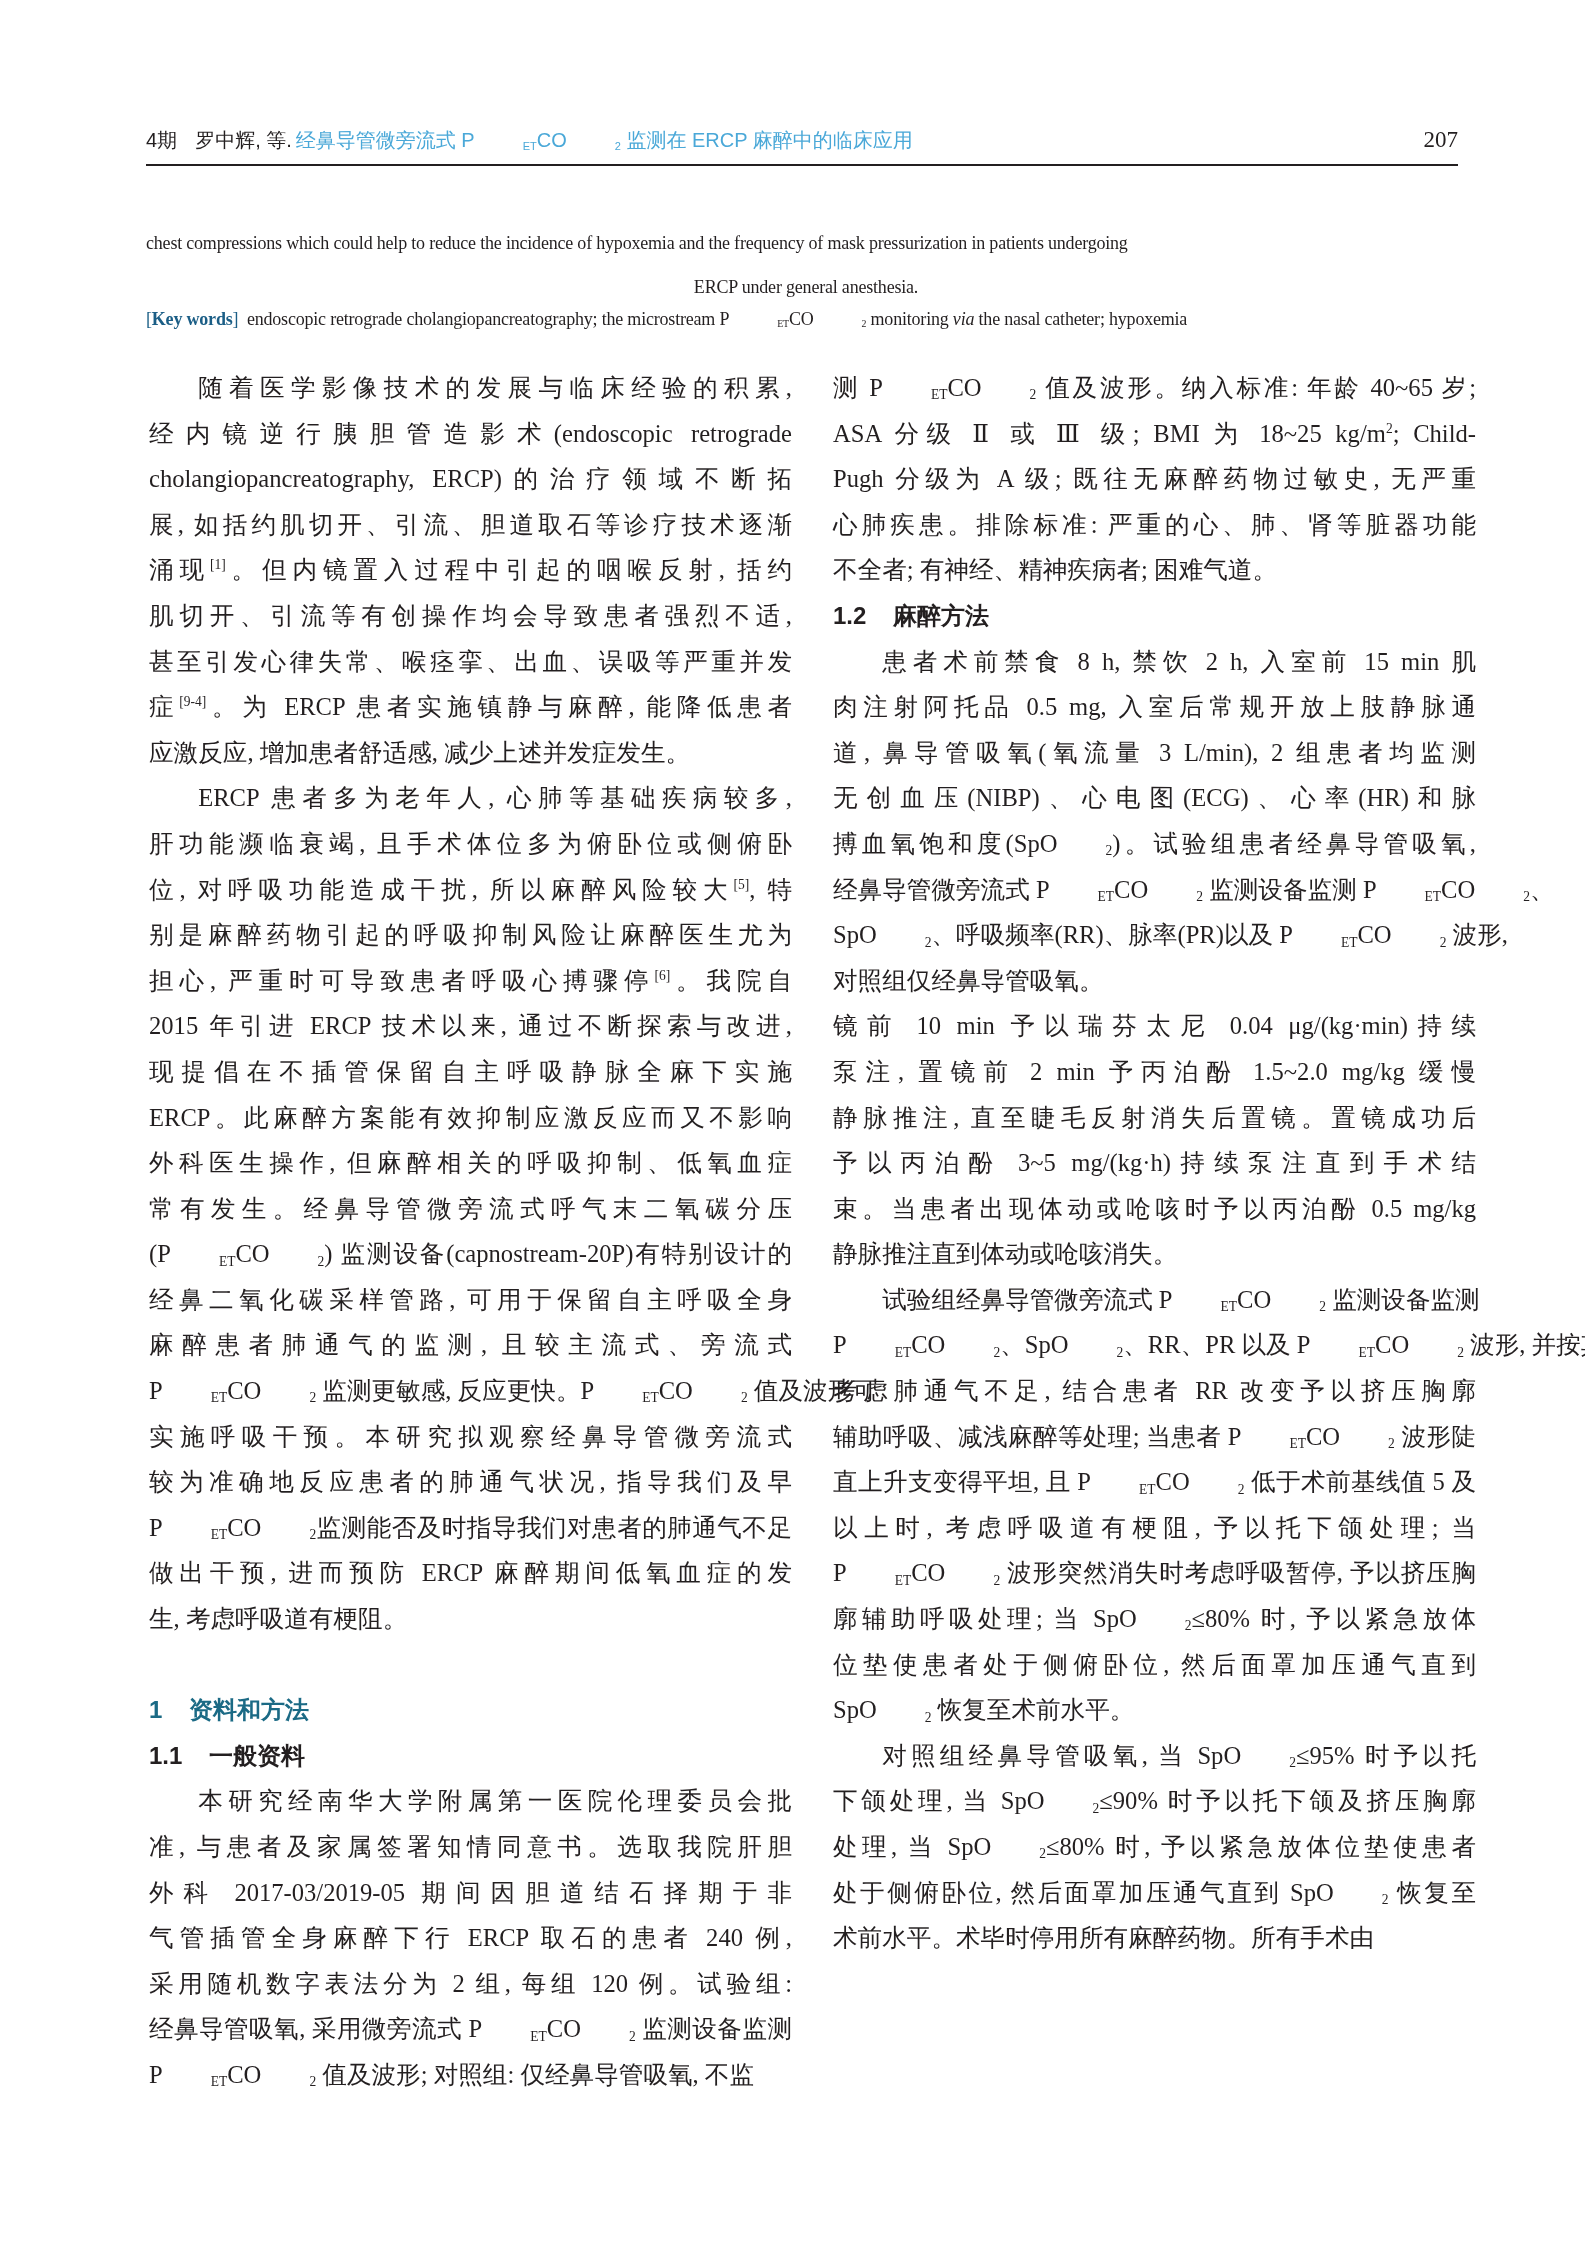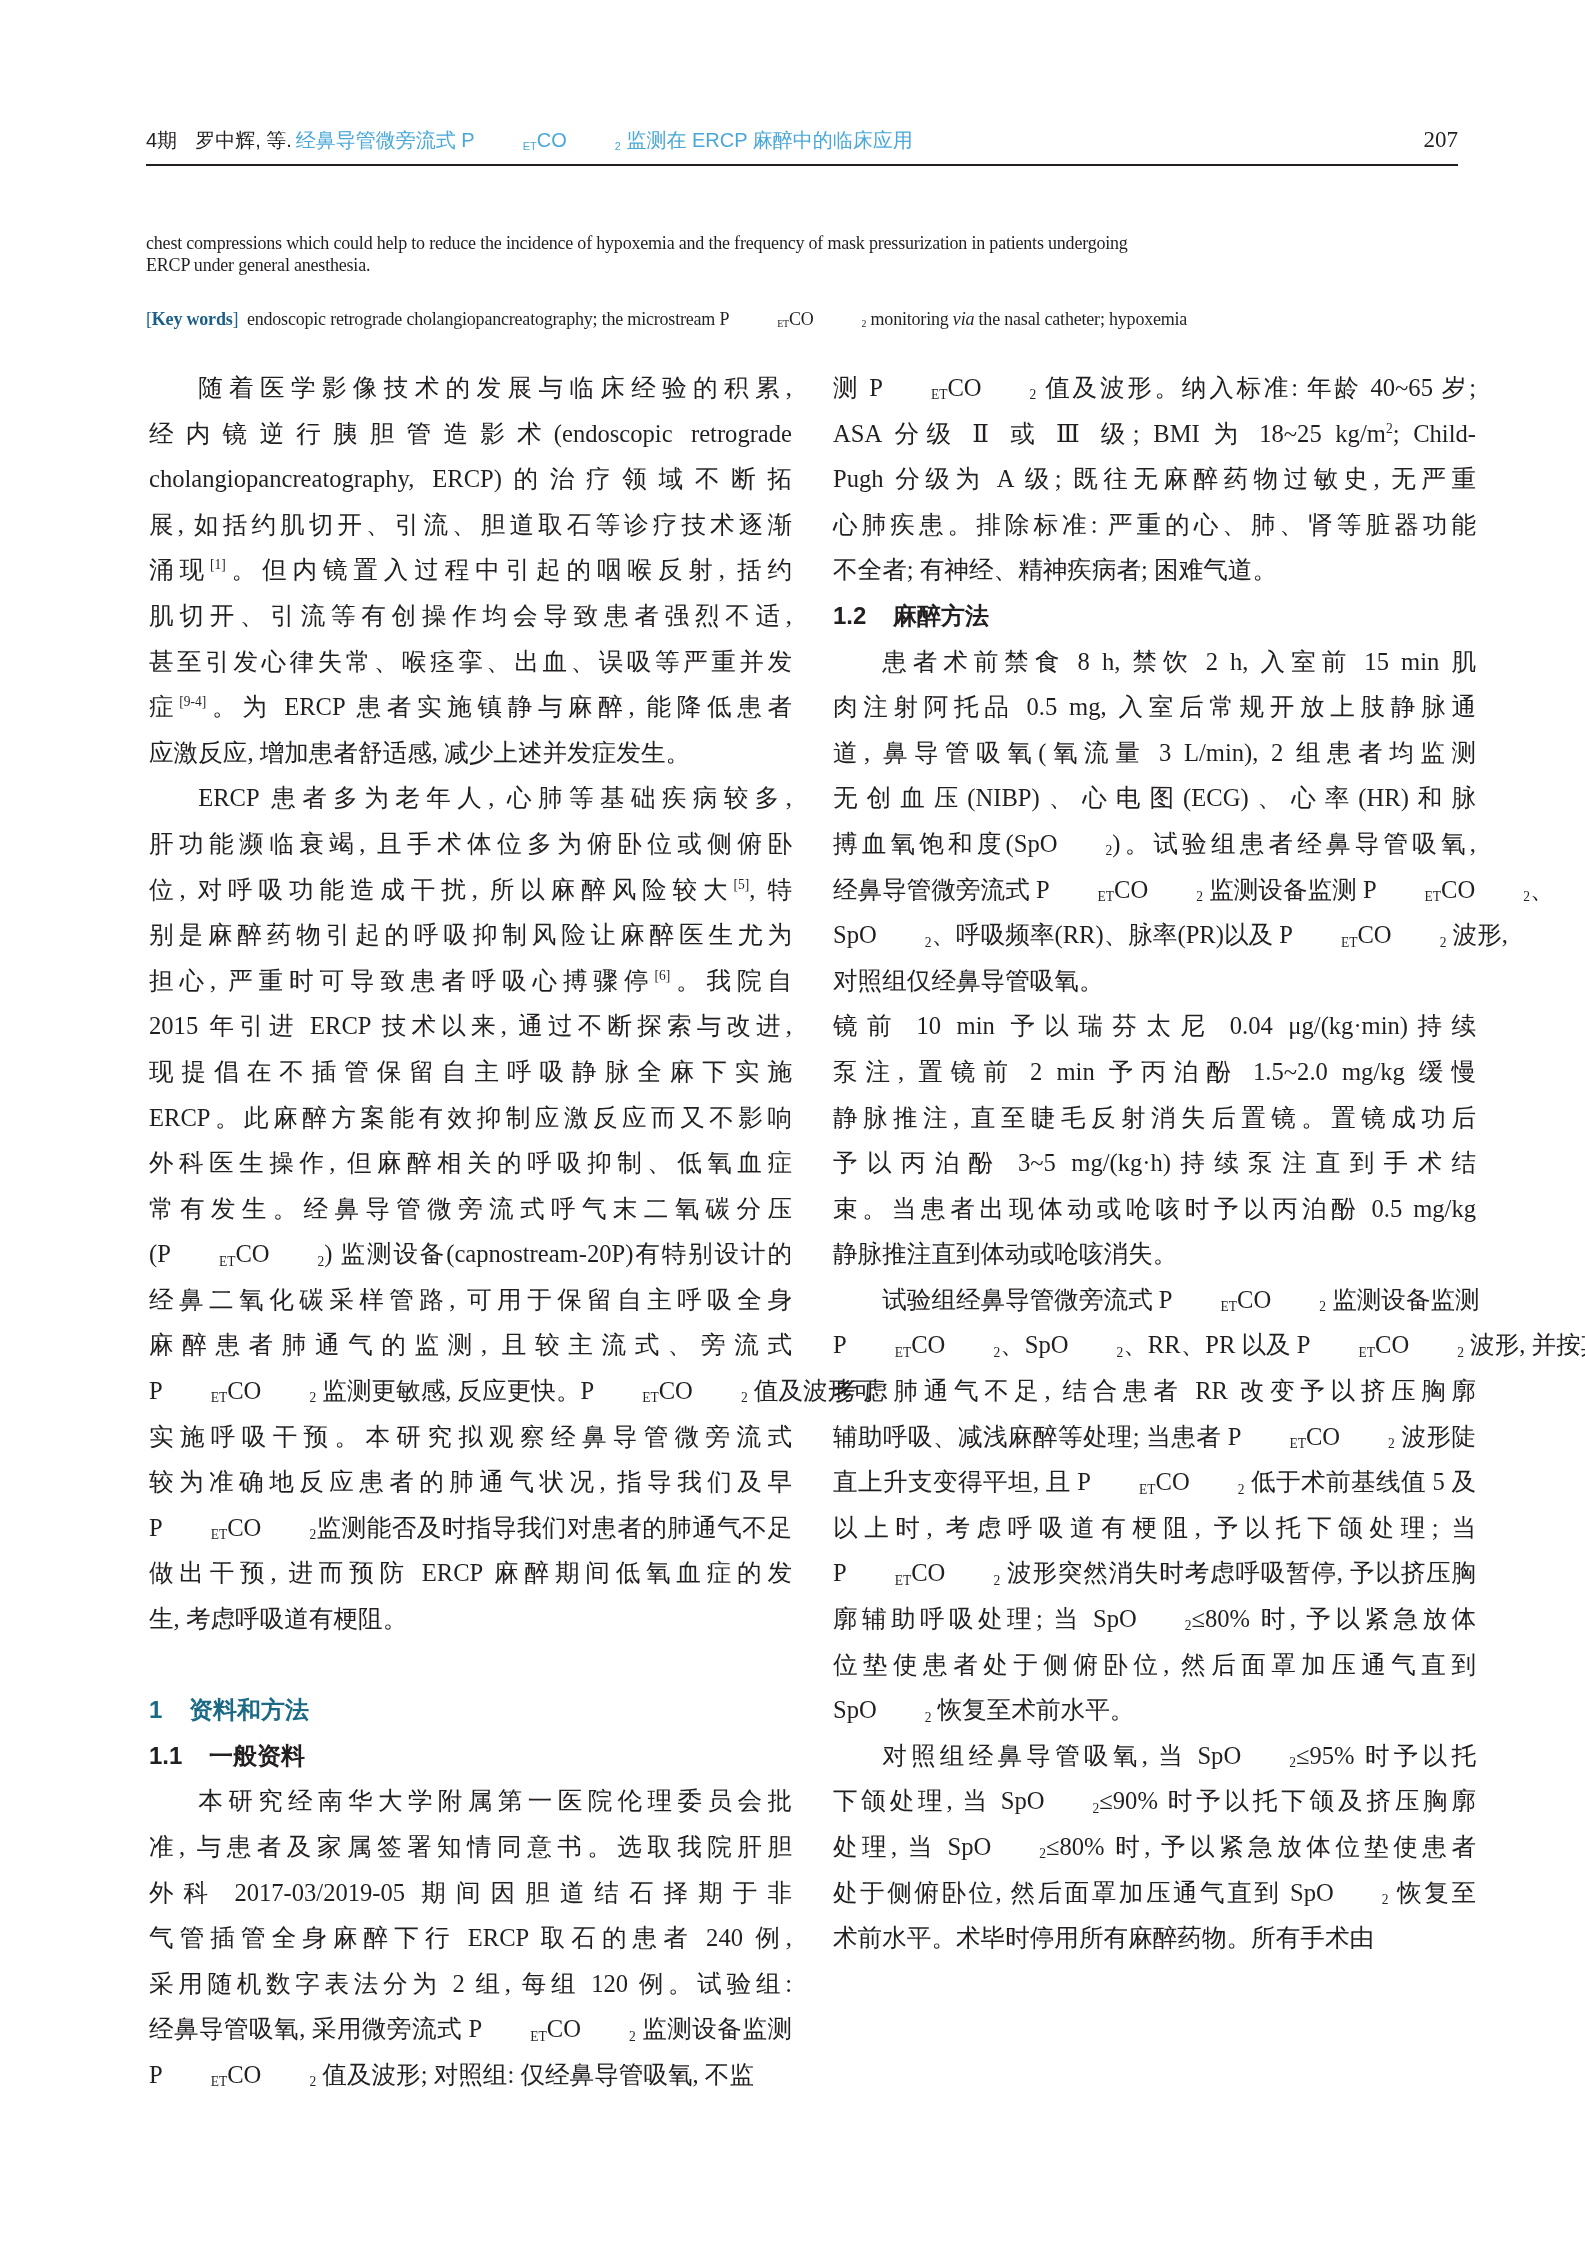--- a/index.html
+++ b/index.html
@@ -31,21 +31,21 @@
 
 <div class="header">
   <div class="left">
     <span class="issue">4期</span><span class="authors">罗中辉, 等.</span><span class="title">经鼻导管微旁流式 P<sub>ET</sub>CO<sub>2</sub> 监测在 ERCP 麻醉中的临床应用</span>
   </div>
   <div class="pageno">207</div>
 </div>
 <div class="rule"></div>
 
 <div class="abs" style="top:224px;">chest compressions which could help to reduce the incidence of hypoxemia and the frequency of mask pressurization in patients undergoing</div>
-<div class="abs" style="top:246px;">ERCP under general anesthesia.</div>
+<div class="abs" style="top:268px;text-align:center;">ERCP under general anesthesia.</div>
 <div class="abs" style="top:300px;">
   <span class="kw-bracket">[</span><span class="kw-label">Key words</span><span class="kw-bracket">]</span>&nbsp;
   <span class="rich">endoscopic retrograde cholangiopancreatography; the microstream P<sub>ET</sub>CO<sub>2</sub> monitoring <i>via</i> the nasal catheter; hypoxemia</span>
 </div>
 
 <div class="col left">
   <div class="para">
       <span class="line" style="padding-left: 2em;">随着医学影像技术的发展与临床经验的积累,</span>
       <span class="line">经内镜逆行胰胆管造影术(endoscopic retrograde</span>
       <span class="line">cholangiopancreatography, ERCP)的治疗领域不断拓</span>

